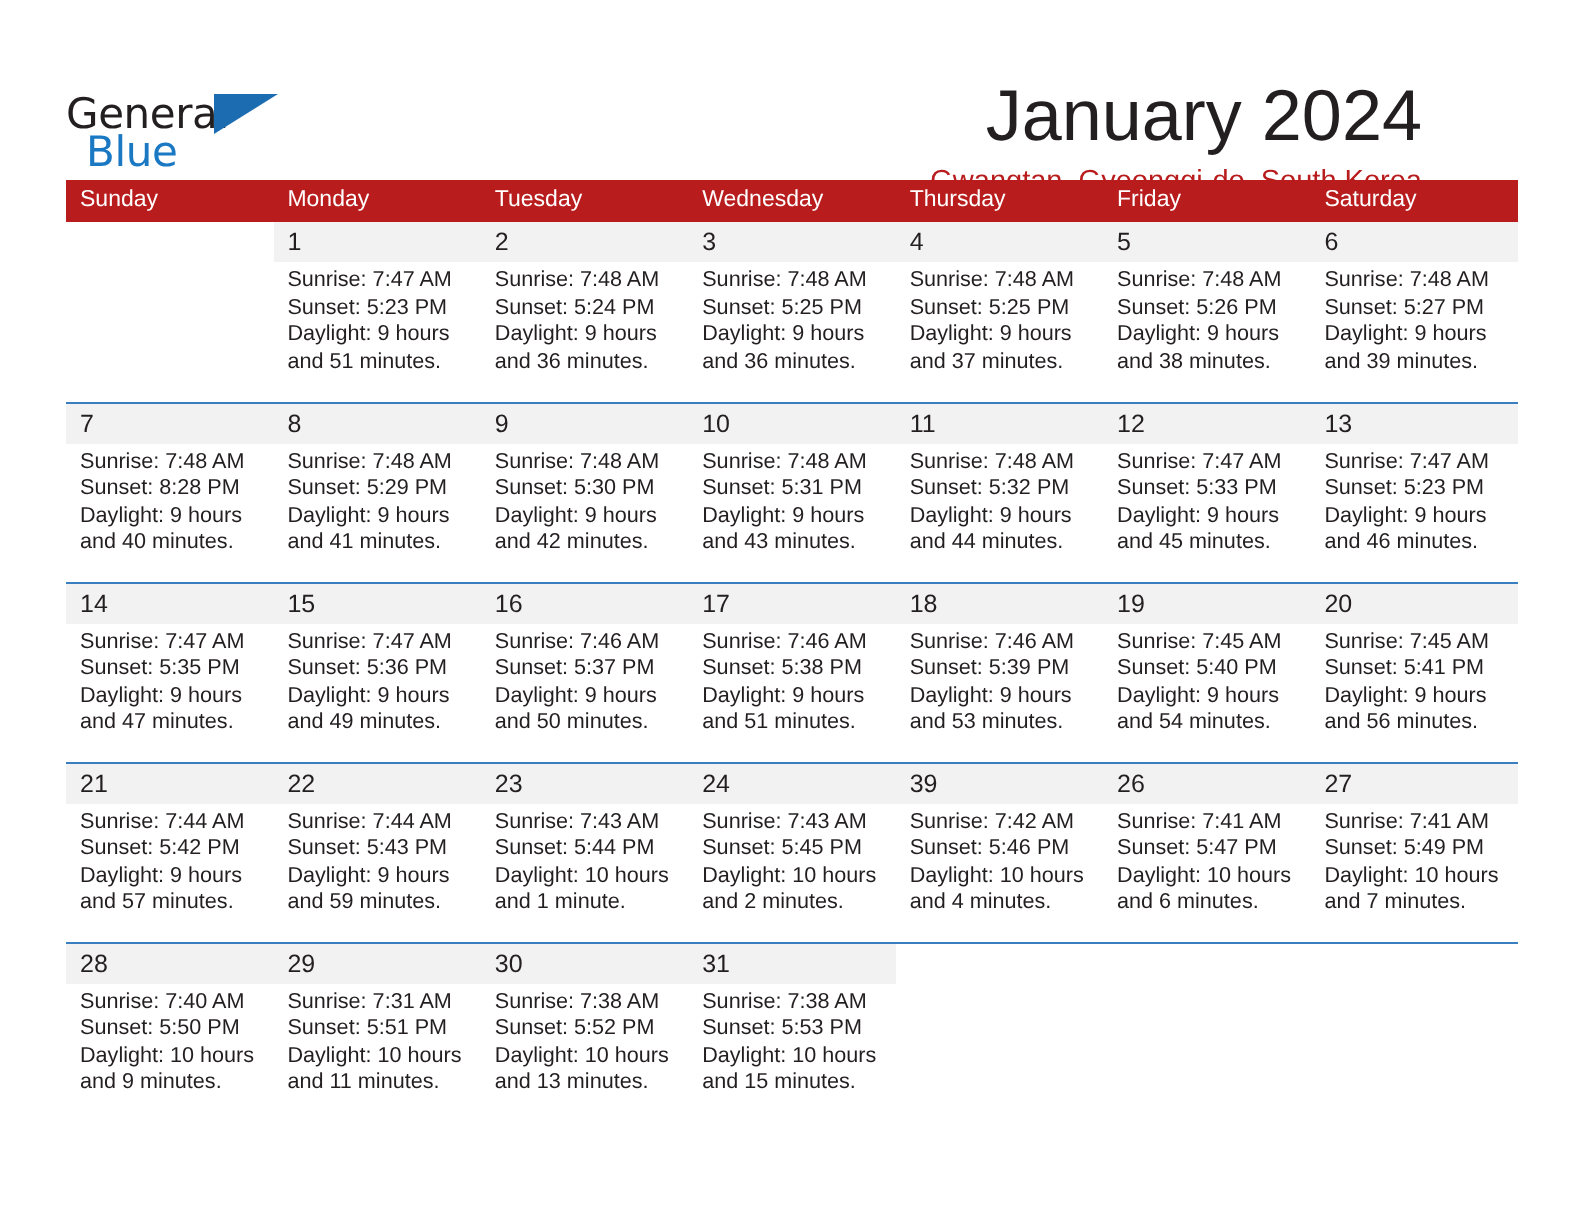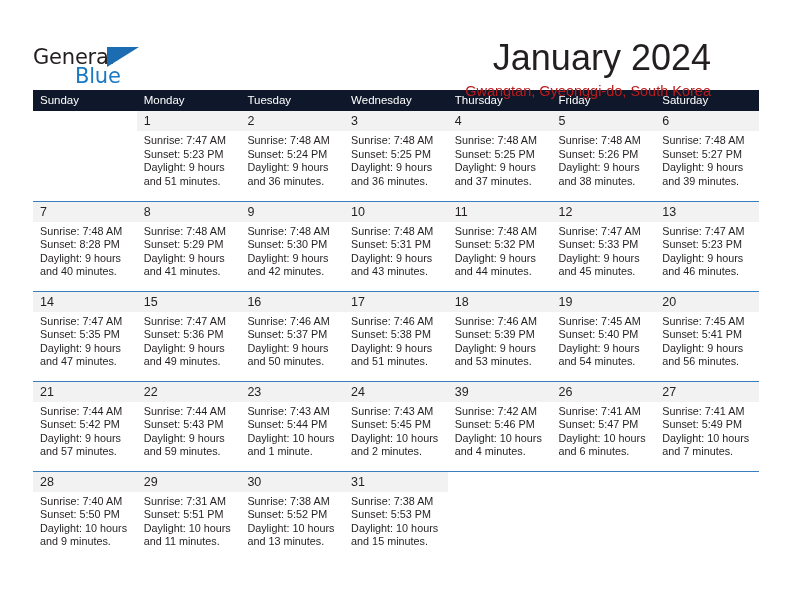--- a/index.html
+++ b/index.html
@@ -42,21 +42,21 @@
     position: absolute;
     left: 0;
     top: 3px;
     font-size: 21px;
     letter-spacing: -0.2px;
     color: #231f20;
     font-family: "DejaVu Sans", sans-serif;
   }
   .brand-blue {
     position: absolute;
-    left: 42px;
+    left: 10px;
     top: 22px;
     font-size: 21px;
     letter-spacing: -0.2px;
     color: #1b79c4;
     font-family: "DejaVu Sans", sans-serif;
   }
   .brand-triangle {
     position: absolute;
     left: 74px;
     top: 5px;
@@ -85,21 +85,21 @@
   }
 
   
   .calendar {
     width: 726px;
     border-collapse: collapse;
     table-layout: fixed;
     margin-top: 2px;
   }
   .calendar th {
-    background: #0f172a;
+    background: #b91c1c;
     color: #ffffff;
     font-weight: normal;
     font-size: 11.5px;
     text-align: left;
     padding: 4px 0 5px 7px;
     height: 11px;
     border: none;
   }
   .calendar td {
     vertical-align: top;

